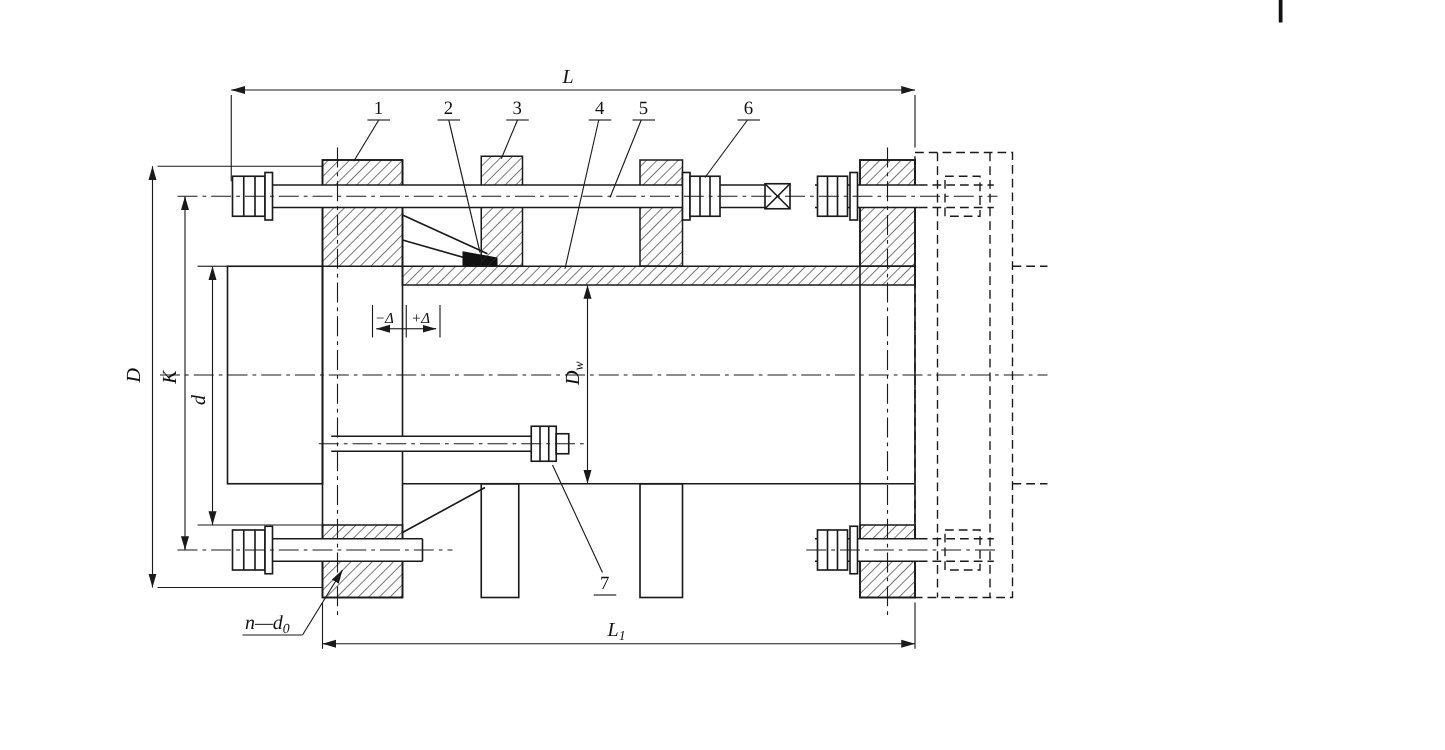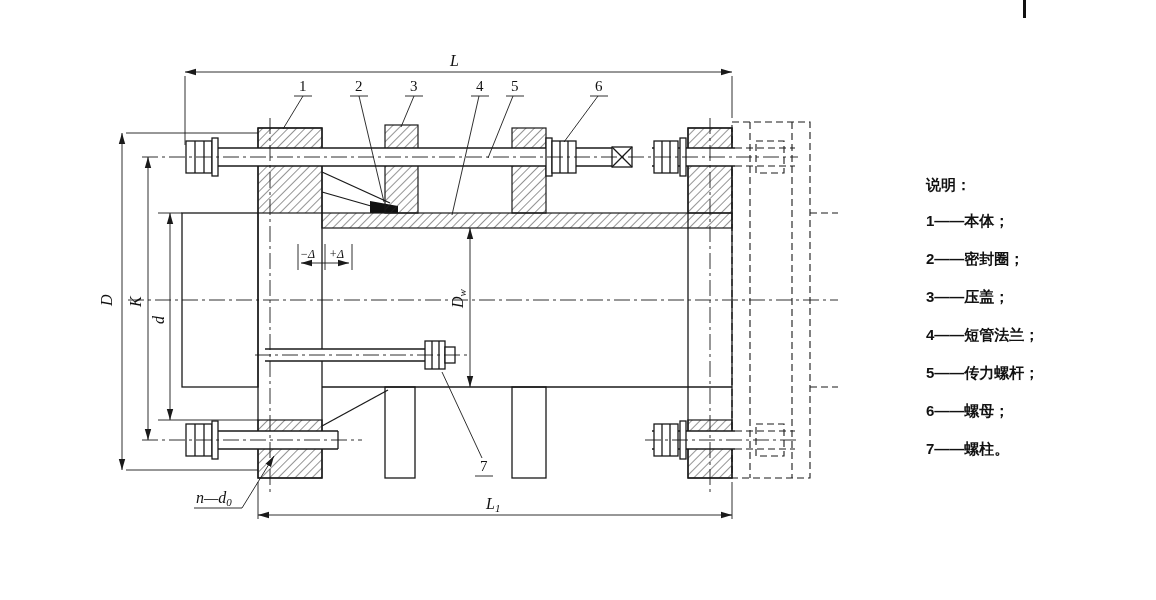--- a/index.html
+++ b/index.html
@@ -230,24 +230,14 @@
     </g>
     <g>
       <text class="callout" x="480" y="471">7</text>
       <line class="dim" x1="475" y1="476" x2="493" y2="476"></line>
       <line class="dim" x1="482" y1="458" x2="442" y2="372"></line>
     </g>
   </g>
 </svg>
 
 
-<div class="legend">
-  <div class="legend-title">说明：</div>
-  <div class="legend-item">1——本体；</div>
-  <div class="legend-item">2——密封圈；</div>
-  <div class="legend-item">3——压盖；</div>
-  <div class="legend-item">4——短管法兰；</div>
-  <div class="legend-item">5——传力螺杆；</div>
-  <div class="legend-item">6——螺母；</div>
-  <div class="legend-item">7——螺柱。</div>
+
 </div>
 
-</div>
-
 </body></html>

